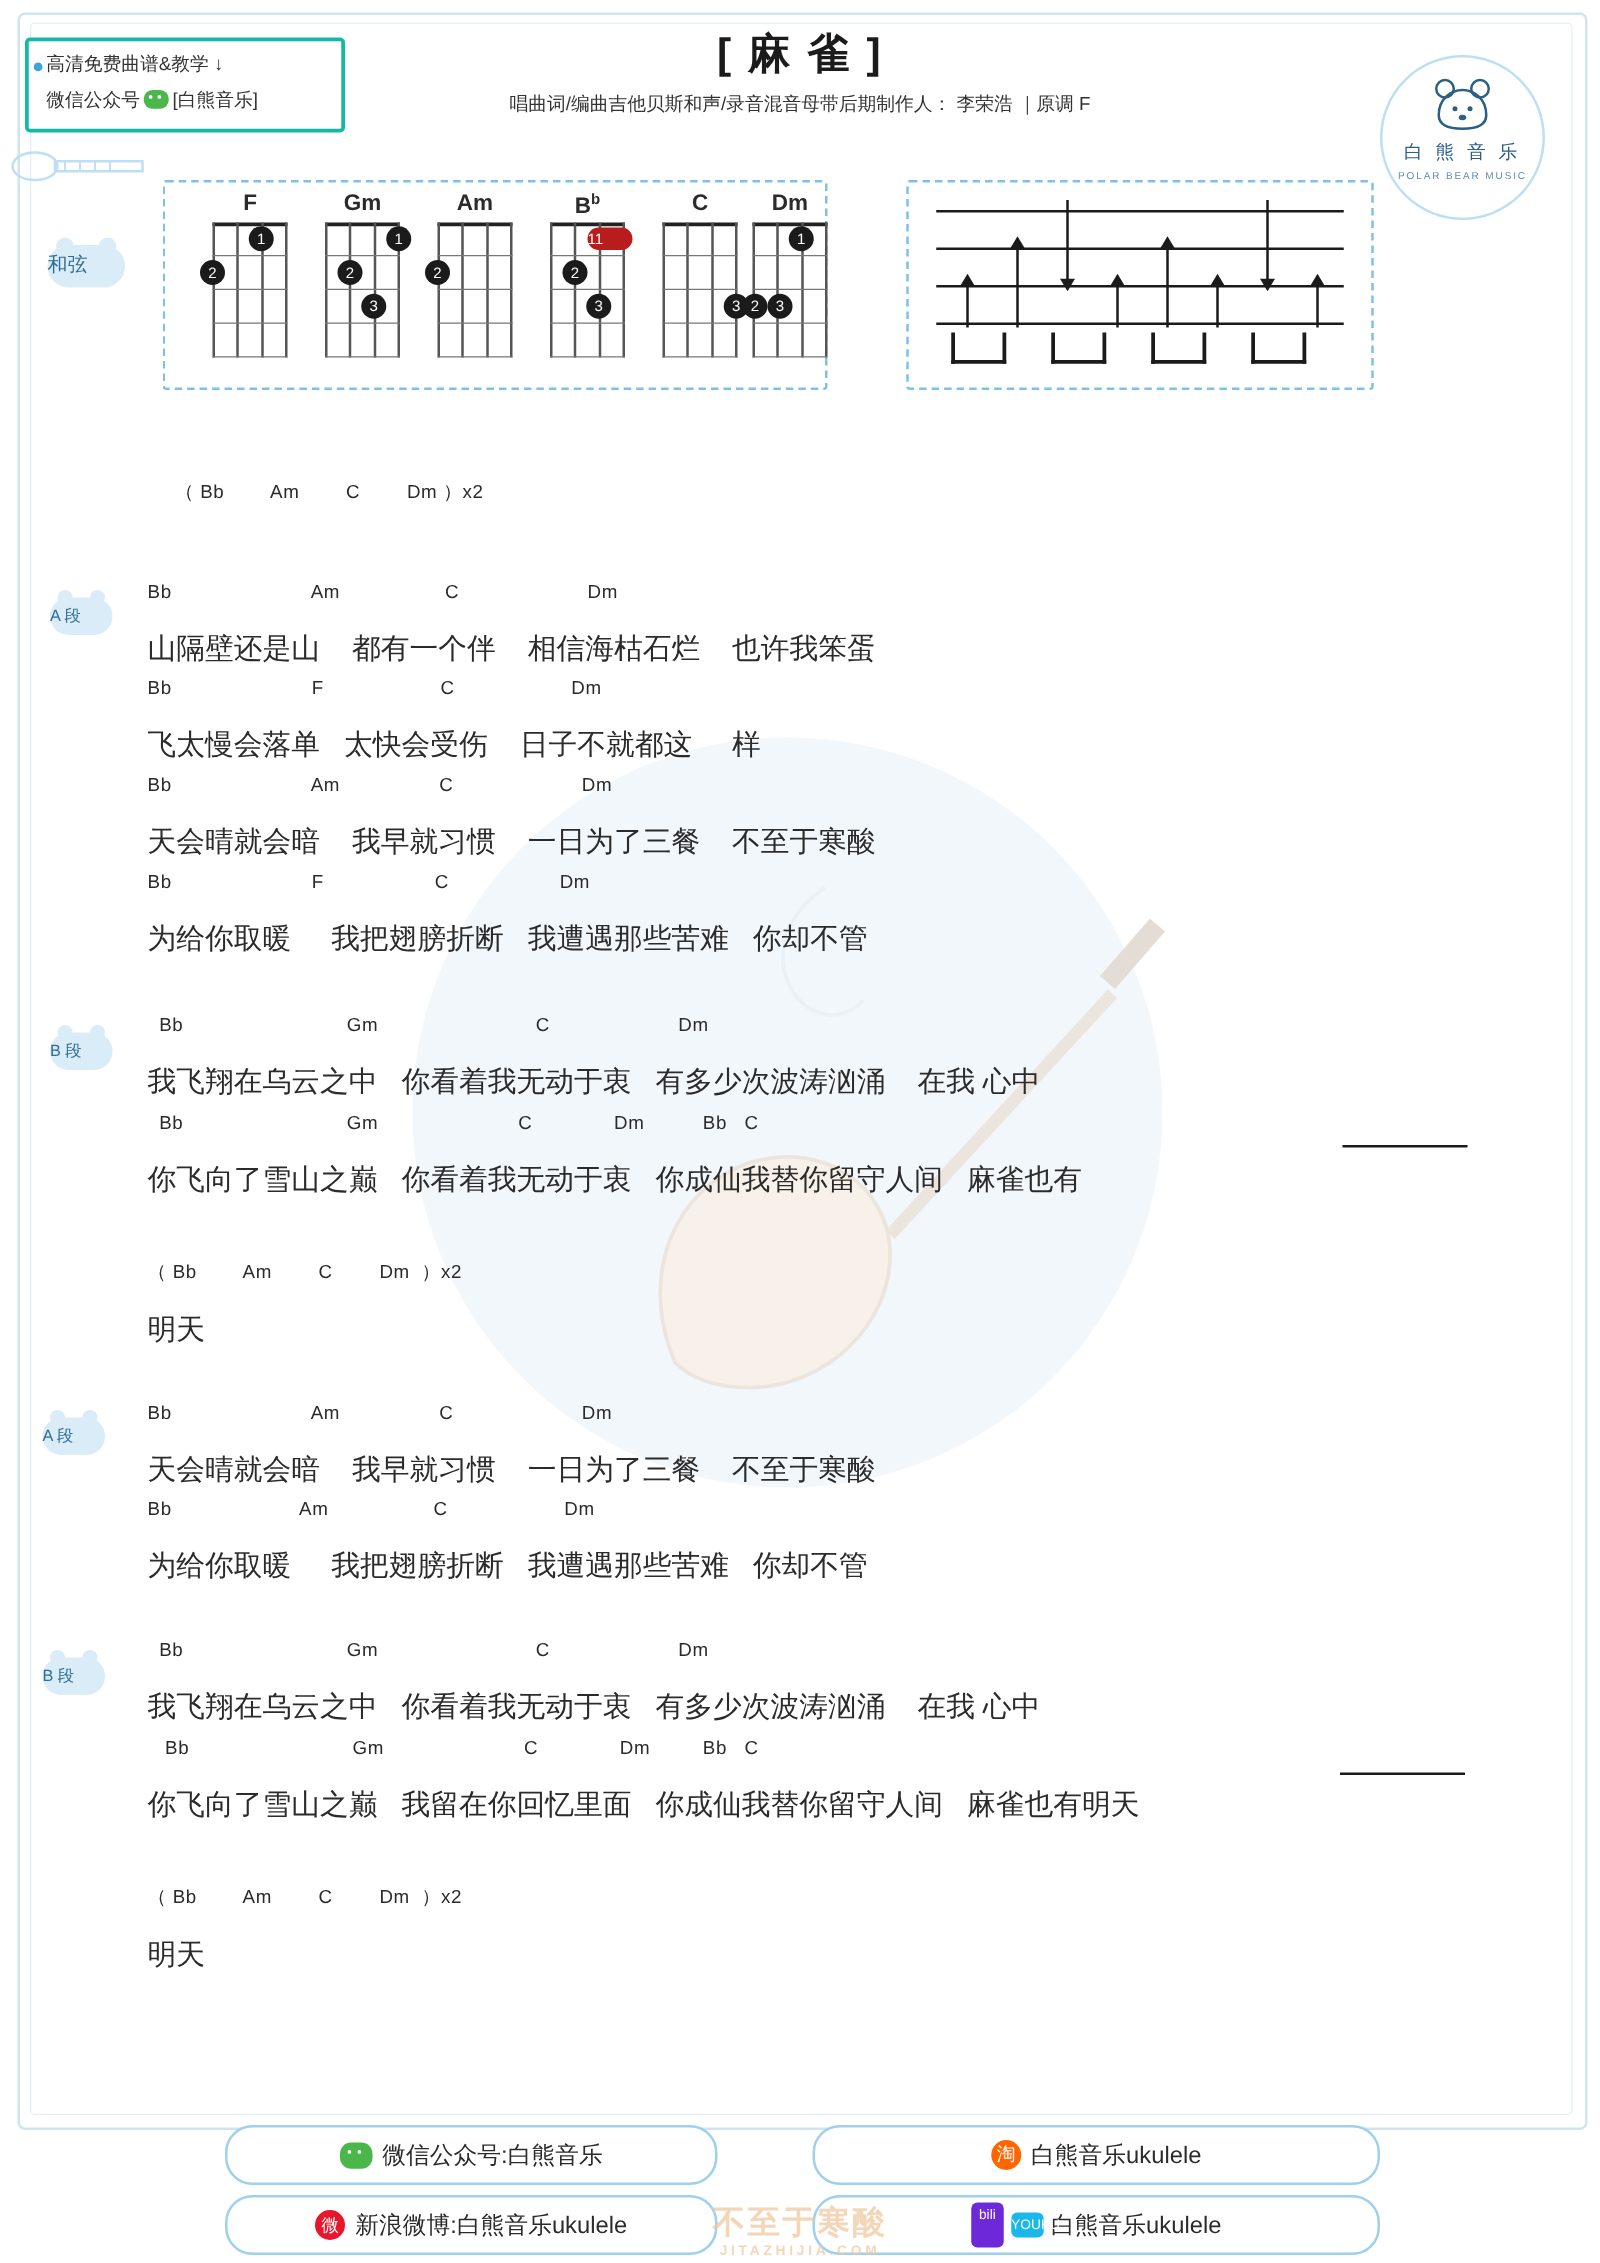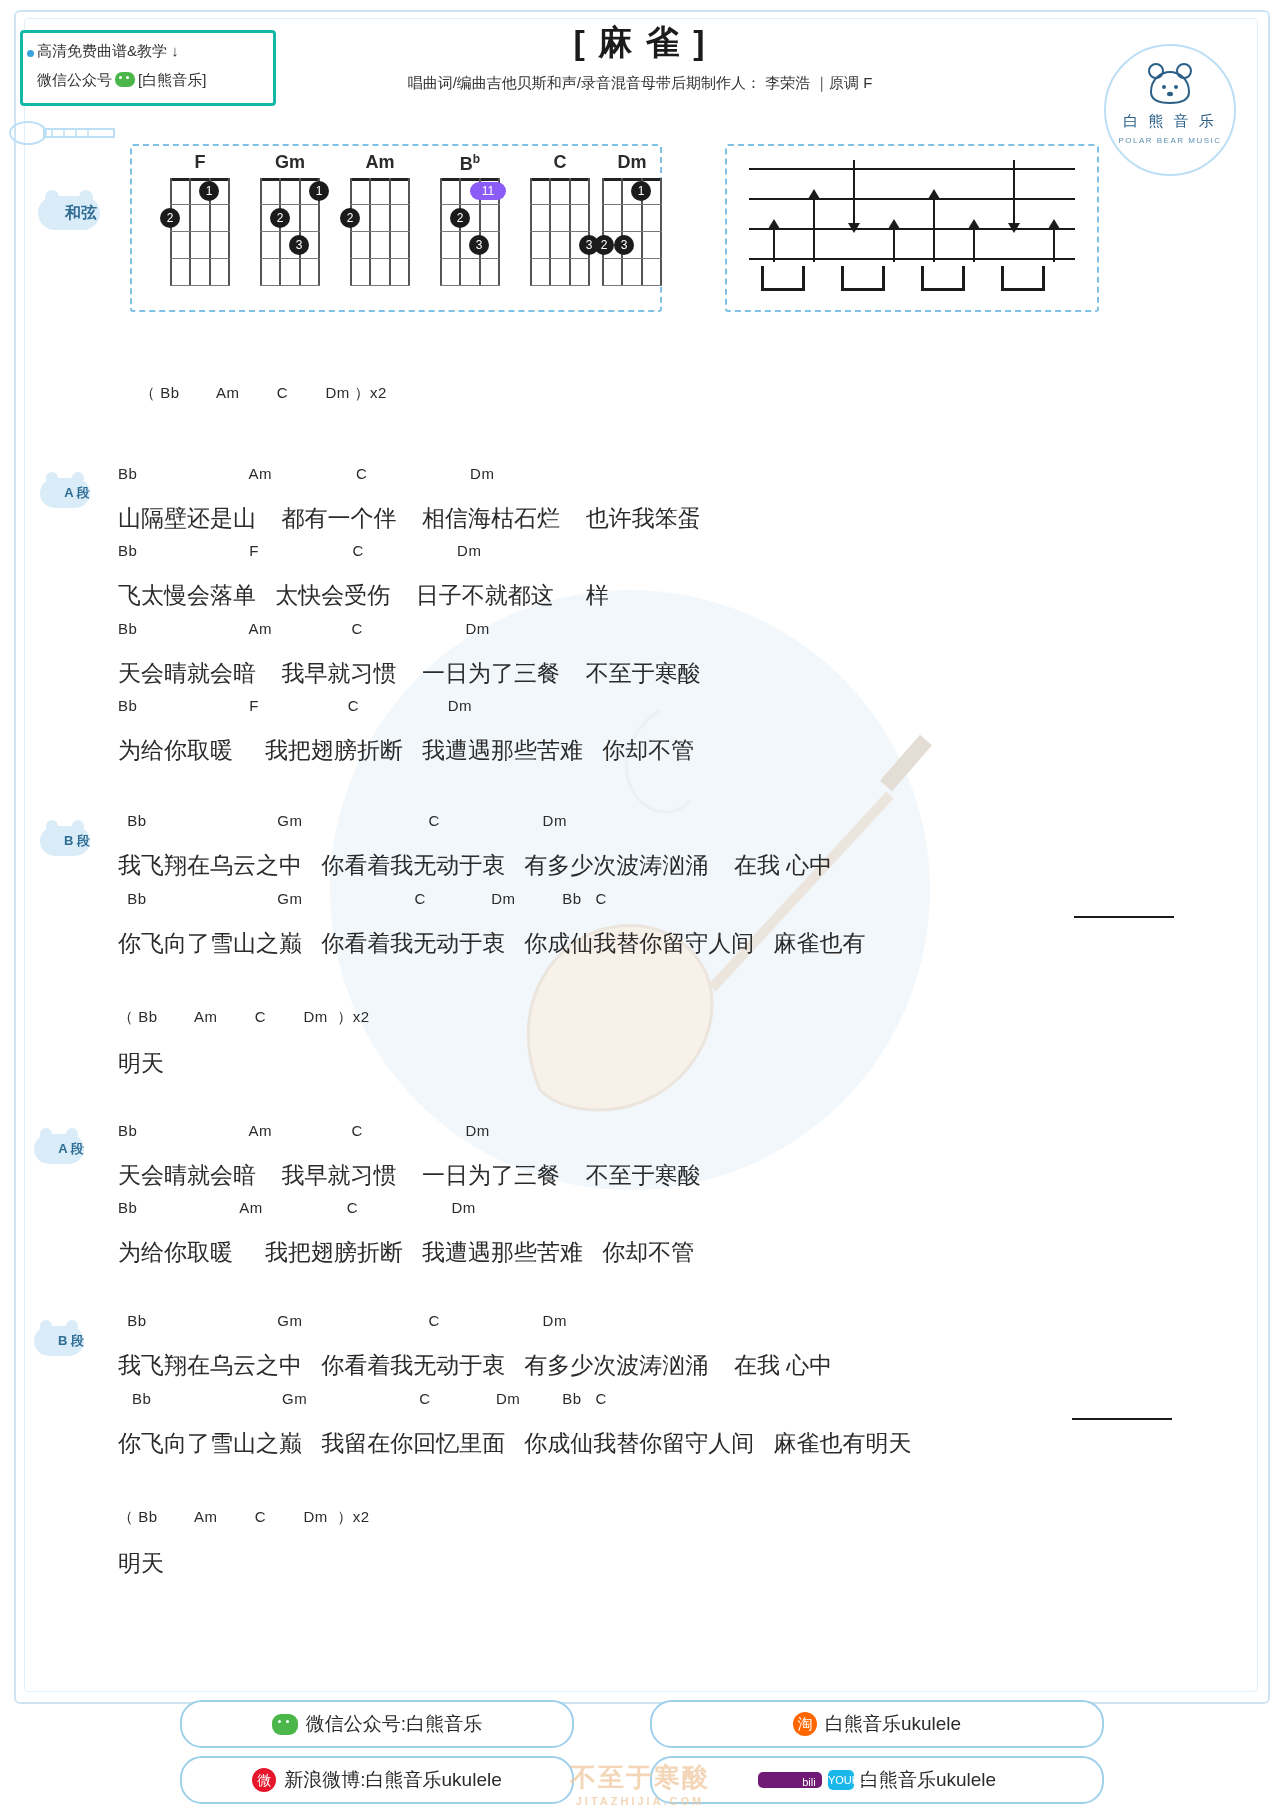--- a/index.html
+++ b/index.html
@@ -84,22 +84,22 @@
   .bear-tag .bubble{
     position:absolute;left:0;top:6px;width:62px;height:34px;border-radius:17px;
     background:#d9ecf8;
   }
   .bear-tag .ear{
     position:absolute;width:14px;height:14px;border-radius:50%;background:#d9ecf8;top:0;
   }
   .bear-tag .ear.l{left:7px;}
   .bear-tag .ear.r{left:41px;}
   .bear-tag .txt{
-    position:absolute;left:12px;top:6px;width:62px;height:34px;line-height:34px;
-    text-align:center;font-size:16px;color:#2f6d95;font-weight:bold;
+    position:absolute;left:0;top:6px;width:62px;height:34px;line-height:34px;
+    font-size:16px;color:#2f6d95;
   }
   .bear-tag.small .bubble{width:50px;height:30px;border-radius:15px;}
   .bear-tag.small .txt{width:50px;height:30px;line-height:30px;font-size:13px;}
   .bear-tag.small .ear{width:12px;height:12px;}
   .bear-tag.small .ear.l{left:6px;}
   .bear-tag.small .ear.r{left:32px;}
 
   .dashbox{
     position:absolute;border:2px dashed #7fc0e6;border-radius:3px;background:rgba(255,255,255,.5);
   }
@@ -109,22 +109,22 @@
   }
   .chordgrid .name sup{font-size:12px;}
   .nut{position:absolute;left:0;top:0;width:100%;height:3px;background:#222;}
   .vline{position:absolute;top:0;width:2px;height:100%;background:#555;}
   .hline{position:absolute;left:0;width:100%;height:1px;background:#777;}
   .dot{
     position:absolute;width:20px;height:20px;border-radius:50%;background:#1b1b1b;
     color:#fff;font-size:12px;line-height:20px;text-align:center;
   }
   .bar{
-    position:absolute;height:18px;border-radius:9px;background:#8b5cf6;
-    color:#fff;font-size:12px;line-height:18px;text-align:center;
+    position:absolute;height:18px;border-radius:9px;background:#b91c1c;
+    color:#fff;font-size:12px;line-height:18px;text-align:left;
   }
   
   .strum{position:absolute;}
   .strum .sline{position:absolute;left:0;width:100%;height:2px;background:#1b1b1b;}
   .arrow{position:absolute;width:2px;background:#1b1b1b;}
   .arrow:before{
     content:"";position:absolute;left:-5px;width:0;height:0;
     border-left:6px solid transparent;border-right:6px solid transparent;
   }
   .arrow.up:before{top:-9px;border-bottom:10px solid #1b1b1b;}
@@ -144,21 +144,21 @@
   .fbtn{
     position:absolute;height:44px;border:2px solid #9fd0ec;border-radius:22px;background:#fff;
     display:flex;align-items:center;justify-content:center;gap:8px;
     font-size:19px;color:#2b2b2b;
   }
   .ic{width:24px;height:24px;border-radius:50%;display:inline-block;position:relative;flex:0 0 auto;}
   .ic.wechat{background:#4bb74a;border-radius:9px;width:26px;height:21px;}
   .ic.wechat:after{content:"";position:absolute;left:6px;top:6px;width:3px;height:3px;border-radius:50%;background:#fff;box-shadow:8px 0 0 #fff;}
   .ic.taobao{background:#ff6600;color:#fff;font-size:15px;line-height:24px;text-align:center;}
   .ic.weibo{background:#e6162d;color:#fff;font-size:14px;line-height:24px;text-align:center;}
-  .ic.bili{background:#701a75;border-radius:5px;width:26px;height:16px;color:#fff;font-size:11px;line-height:20px;text-align:center;padding-left:38px;}
+  .ic.bili{background:#6d28d9;border-radius:5px;width:26px;height:36px;color:#fff;font-size:11px;line-height:20px;text-align:center;}
   .ic.youku{background:#1ab7ea;border-radius:5px;width:26px;height:20px;color:#fff;font-size:11px;line-height:20px;text-align:center;}
   .wm-text{
     position:absolute;left:640px;top:1760px;transform:translateX(-50%);
     font-size:26px;color:#f0c9a0;opacity:.75;letter-spacing:2px;font-weight:bold;
     pointer-events:none;
   }
   .wm-text small{display:block;font-size:11px;letter-spacing:3px;text-align:center;}
 </style>
 </head>
 <body>

